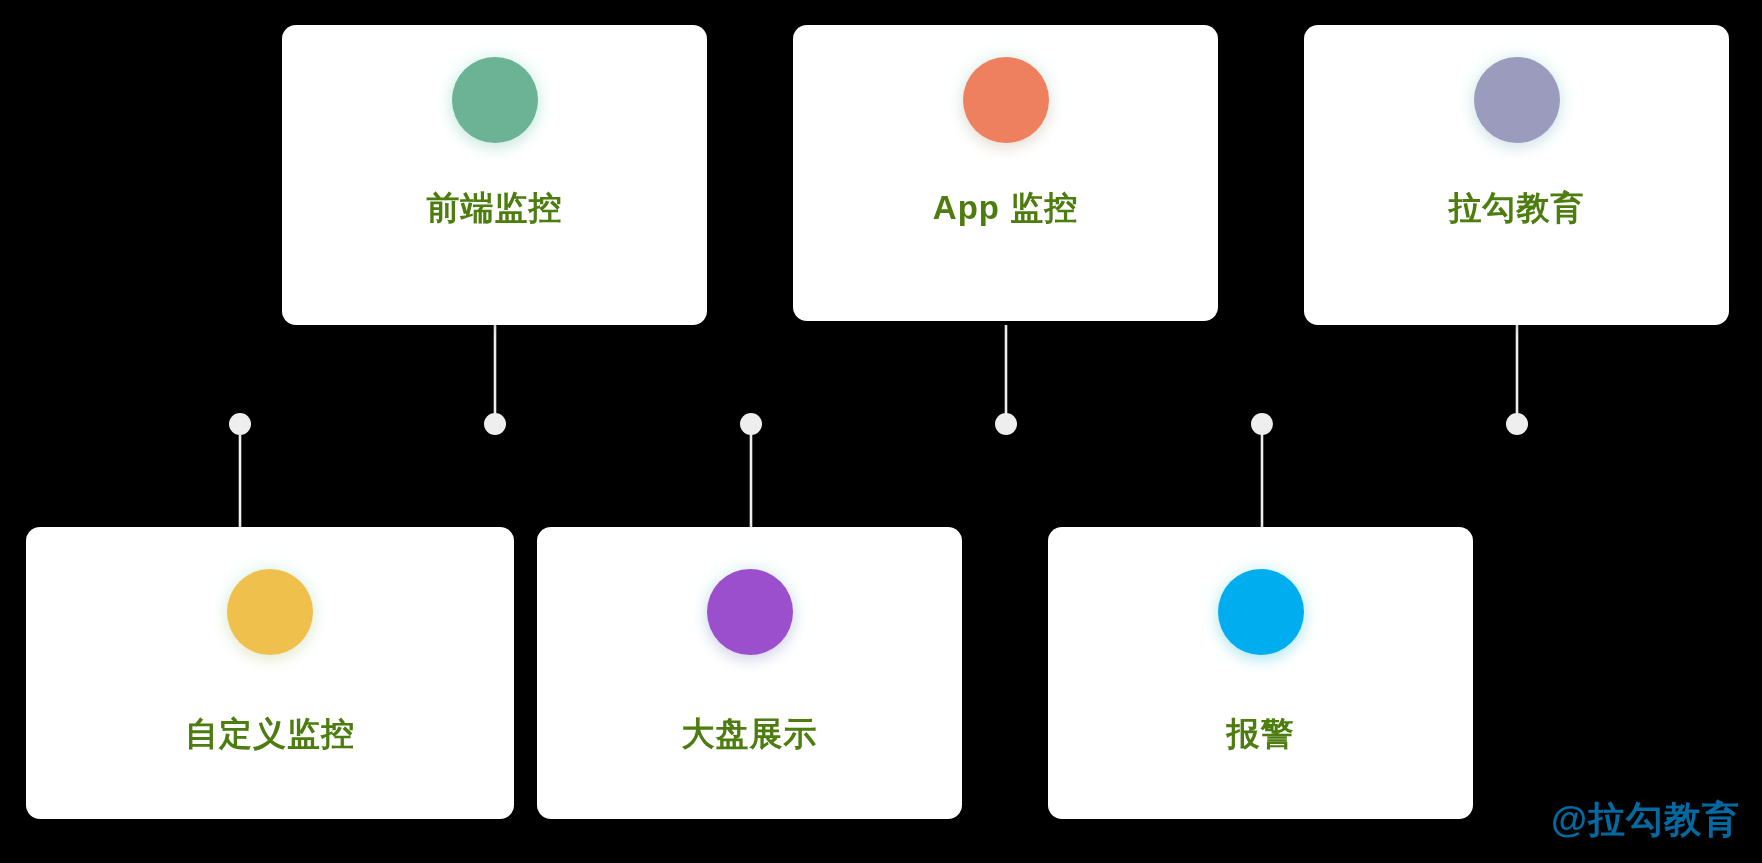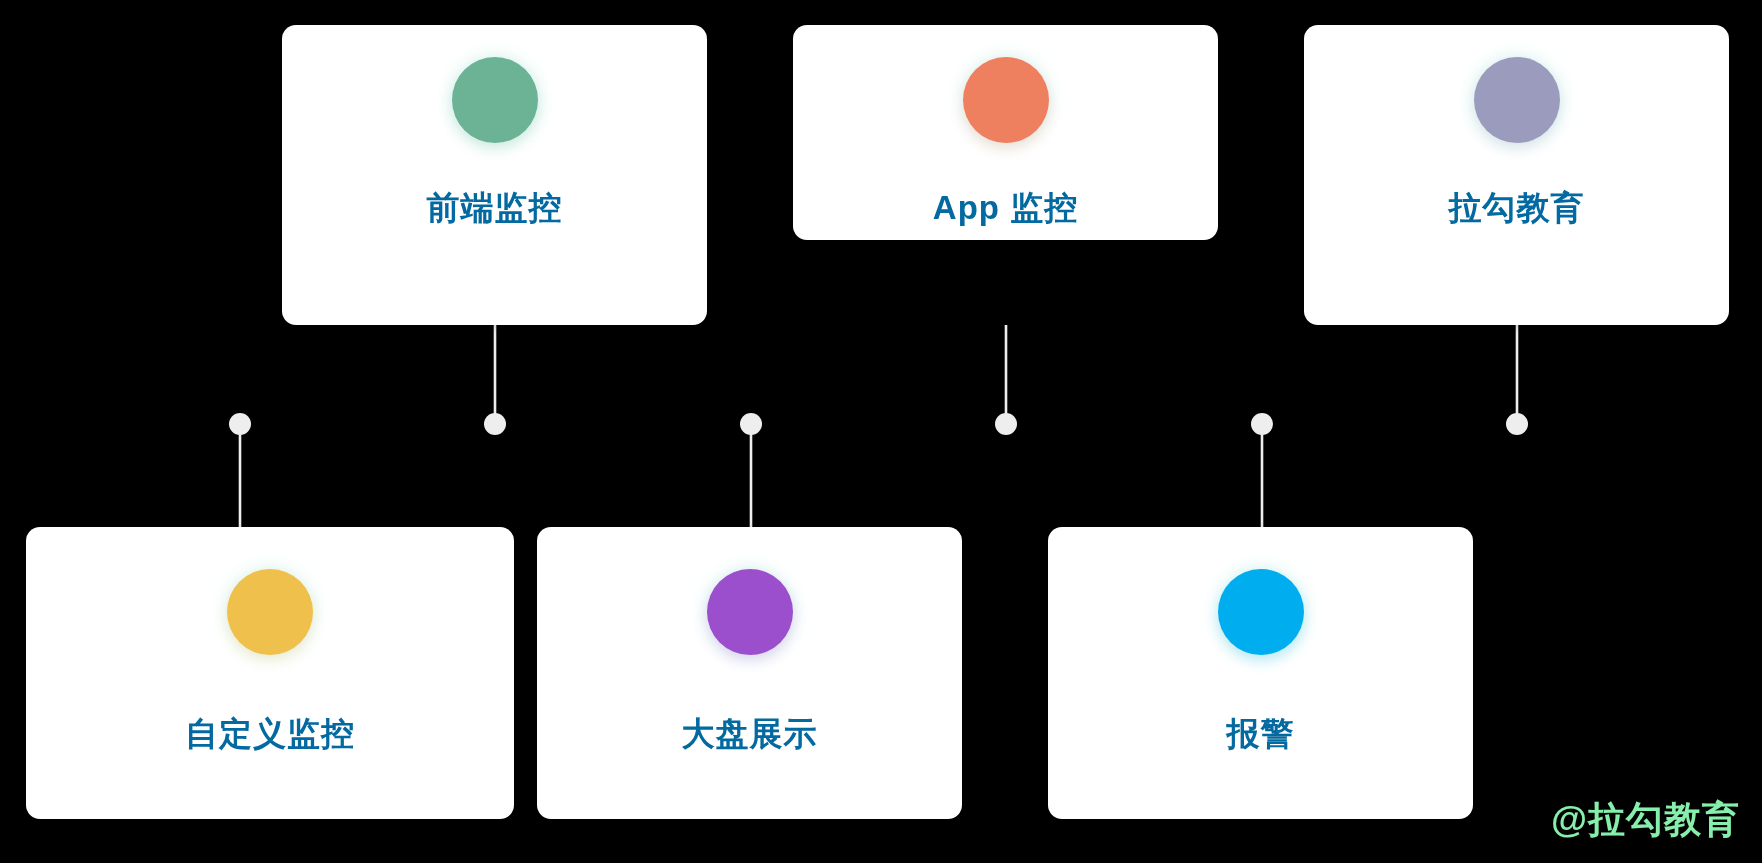--- a/index.html
+++ b/index.html
@@ -47,41 +47,41 @@
     flex-direction: column;
     align-items: center;
   }
   .bubble {
     border-radius: 50%;
     flex: none;
   }
   .card-label {
     font-size: 33px;
     font-weight: bold;
-    color: #0369a1;
+    color: #4d7c0f;
     letter-spacing: 1px;
     white-space: nowrap;
     line-height: 1;
     flex: none;
   }
 
   
   .row-top .bubble { width: 86px; height: 86px; margin-top: 32px; }
   .row-top .card-label { margin-top: 48px; }
 
   
   .row-bottom .bubble { width: 86px; height: 86px; margin-top: 42px; }
   .row-bottom .card-label { margin-top: 62px; }
 
   
   #watermark {
     position: absolute;
     right: 22px;
     bottom: 18px;
-    color: #86efac;
+    color: #0369a1;
     font-size: 37px;
     font-weight: bold;
     letter-spacing: 1px;
     text-shadow: 0 0 6px rgba(0,0,0,0.9);
     white-space: nowrap;
   }
 </style>
 </head>
 <body>
 
@@ -104,21 +104,21 @@
       </g>
   </svg>
 
   <div class="card row-top" style="left: 282px; top: 25px; width: 425px; height: 300px;">
     <div class="card-inner">
       <div class="bubble" style="background: rgb(108, 178, 149); box-shadow: rgba(108, 178, 149, 0.2) 0px 6px 14px, rgba(180, 235, 225, 0.55) 0px 0px 18px;"></div>
       <div class="card-label">前端监控</div>
     </div>
   </div>
 
-  <div class="card row-top" style="left: 793px; top: 25px; width: 425px; height: 215px;">
+  <div class="card row-top" style="left: 793px; top: 25px; width: 425px; height: 296px;">
     <div class="card-inner">
       <div class="bubble" style="background: rgb(238, 128, 96); box-shadow: rgba(238, 128, 96, 0.2) 0px 6px 14px, rgba(180, 235, 225, 0.55) 0px 0px 18px;"></div>
       <div class="card-label">App 监控</div>
     </div>
   </div>
 
   <div class="card row-top" style="left: 1304px; top: 25px; width: 425px; height: 300px;">
     <div class="card-inner">
       <div class="bubble" style="background: rgb(155, 156, 189); box-shadow: rgba(155, 156, 189, 0.2) 0px 6px 14px, rgba(180, 235, 225, 0.55) 0px 0px 18px;"></div>
       <div class="card-label">拉勾教育</div>

